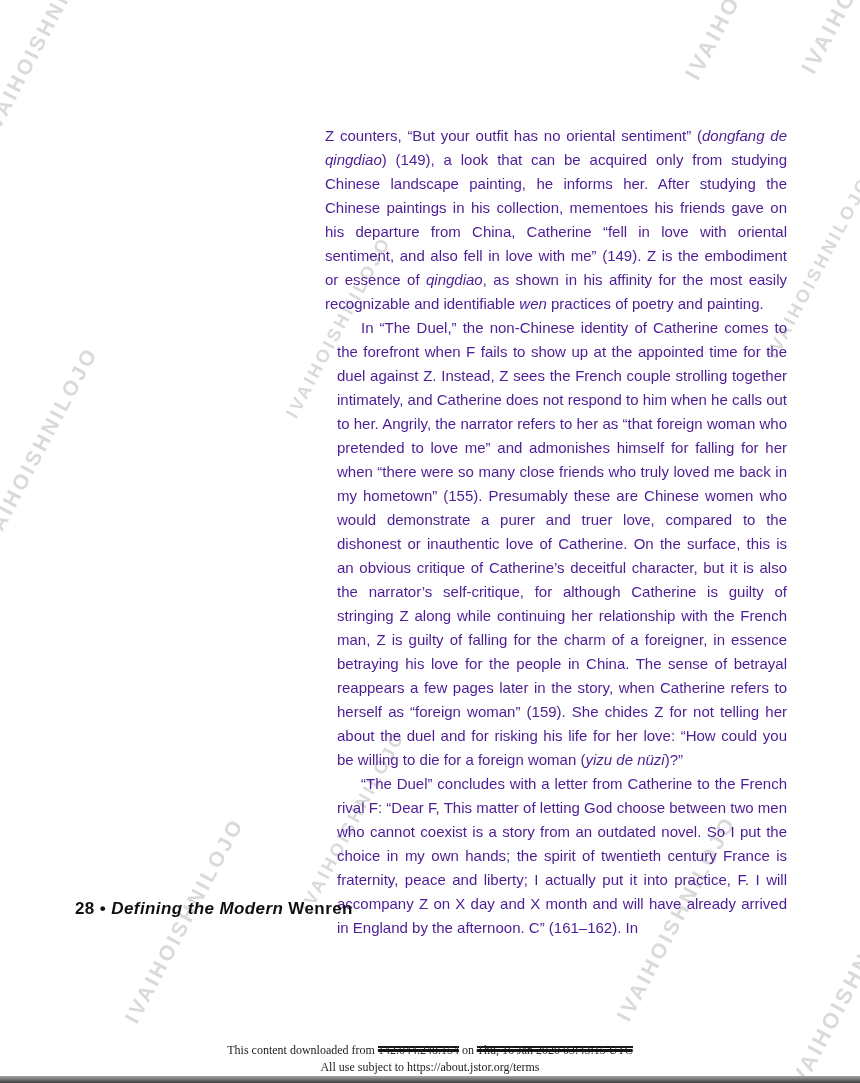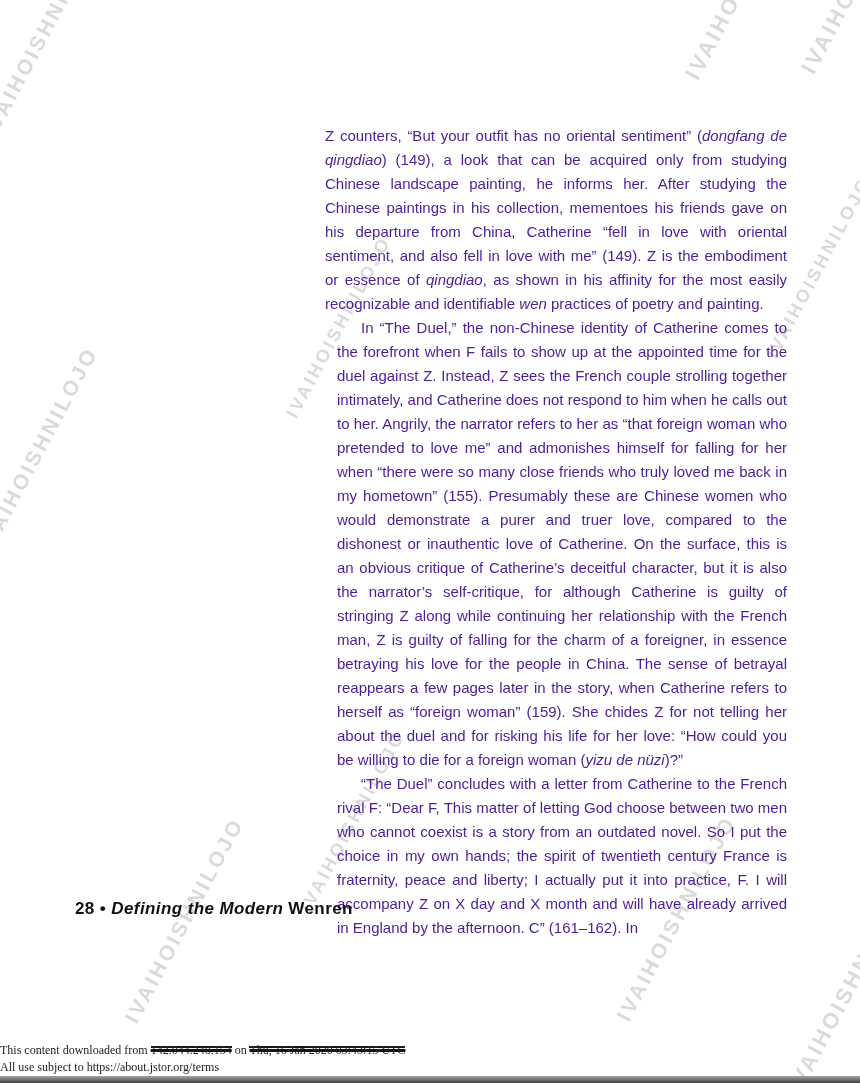--- a/index.html
+++ b/index.html
@@ -49,21 +49,21 @@
     letter-spacing: 0.4px;
     color: #101010;
   }
   .running-footer .i { font-style: italic; }
   
   .jstor {
     position: absolute;
     z-index: 1;
     left: 0;
     width: 100%;
-    text-align: left;
+    text-align: center;
     font-family: "Liberation Serif", serif;
     font-size: 12px;
     color: #1d1d1d;
   }
   .jstor-line1 { top: 1043px; }
   .jstor-line2 { top: 1060px; }
   .redacted {
     color: #2c2c2c;
     text-decoration: line-through;
     text-decoration-thickness: 3px;

